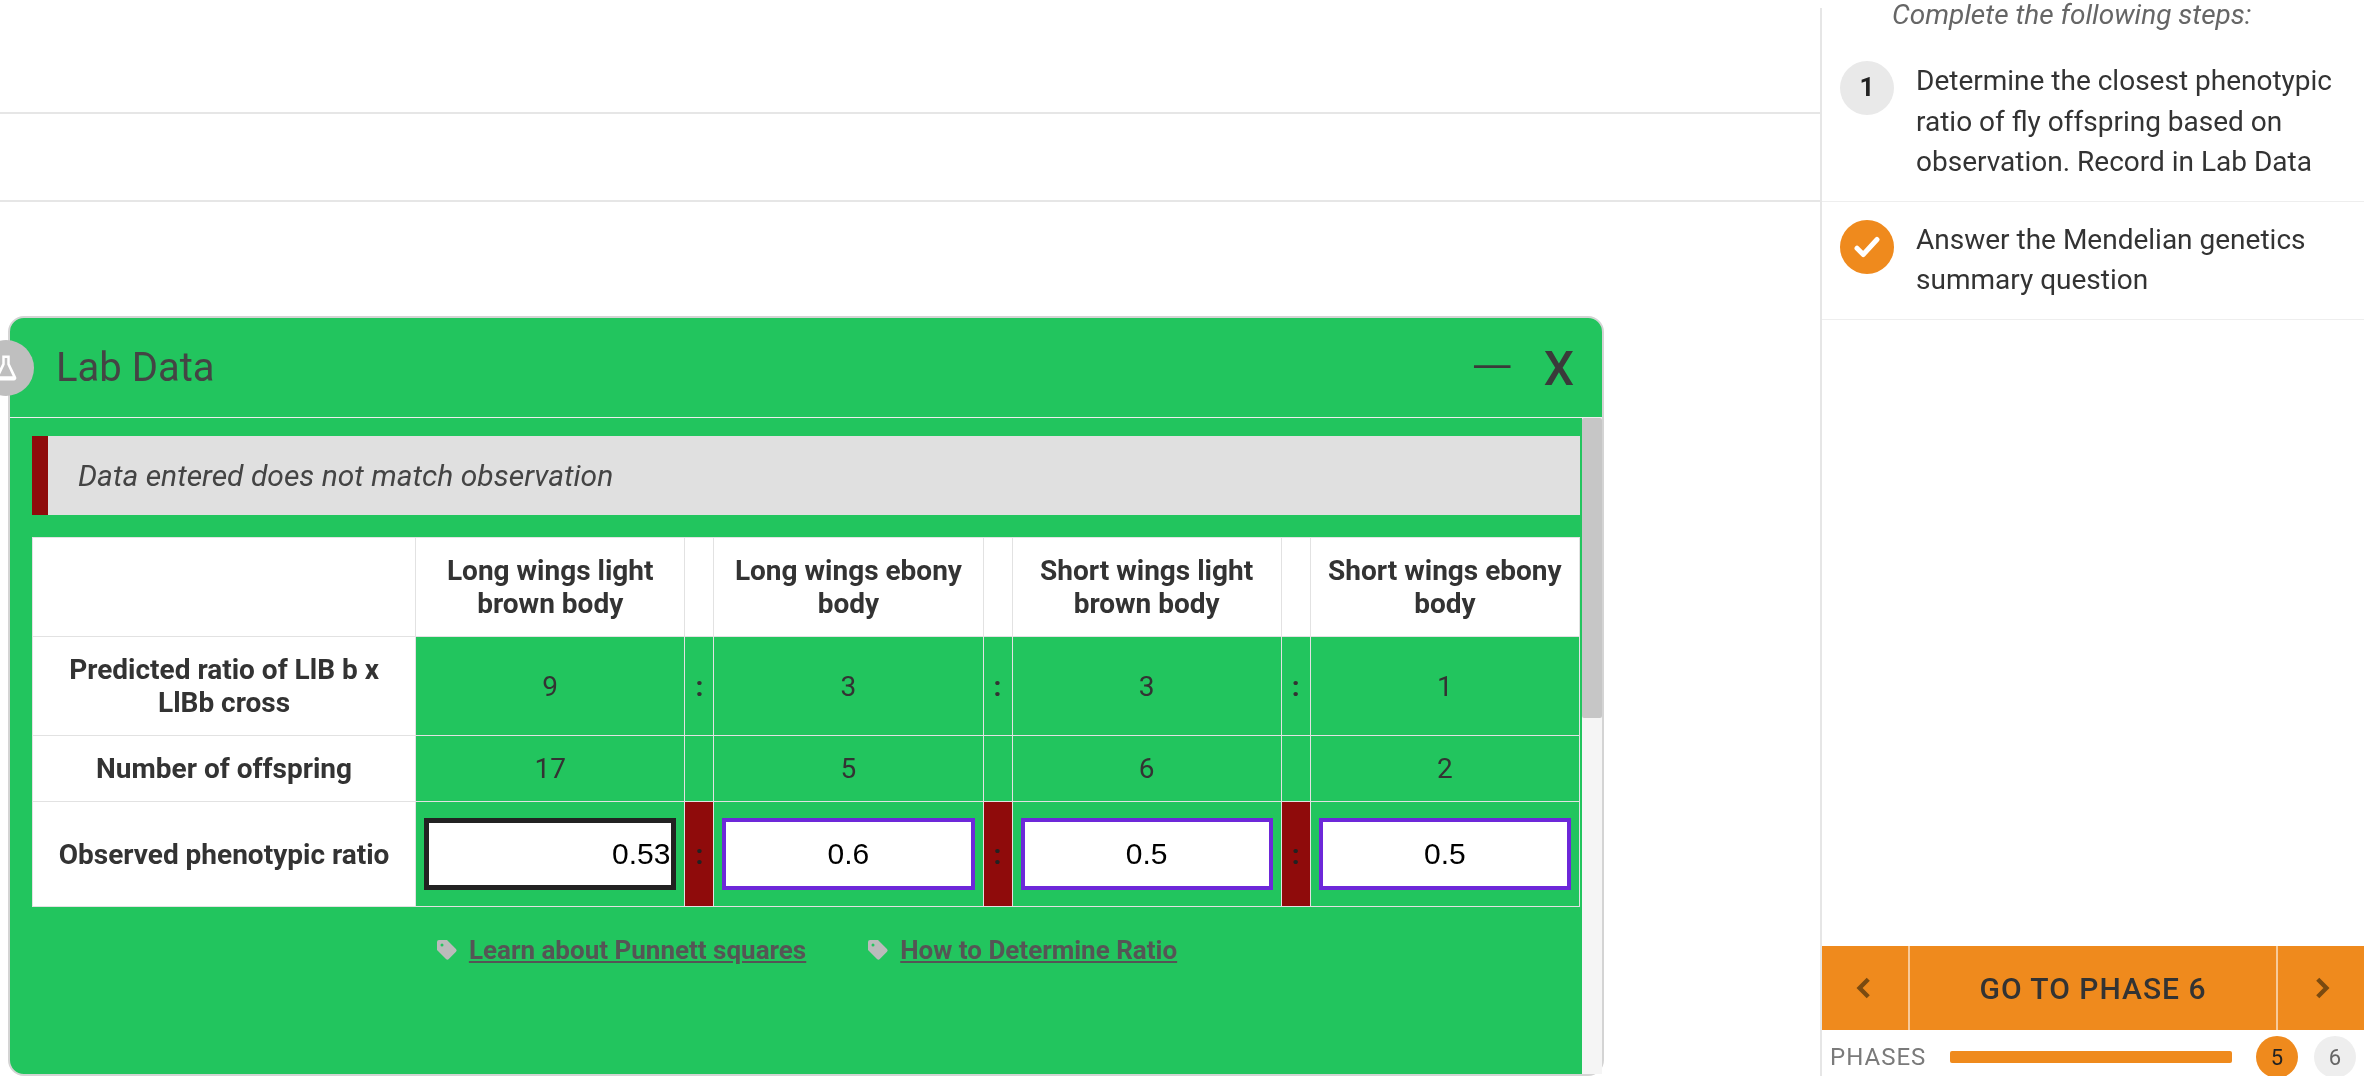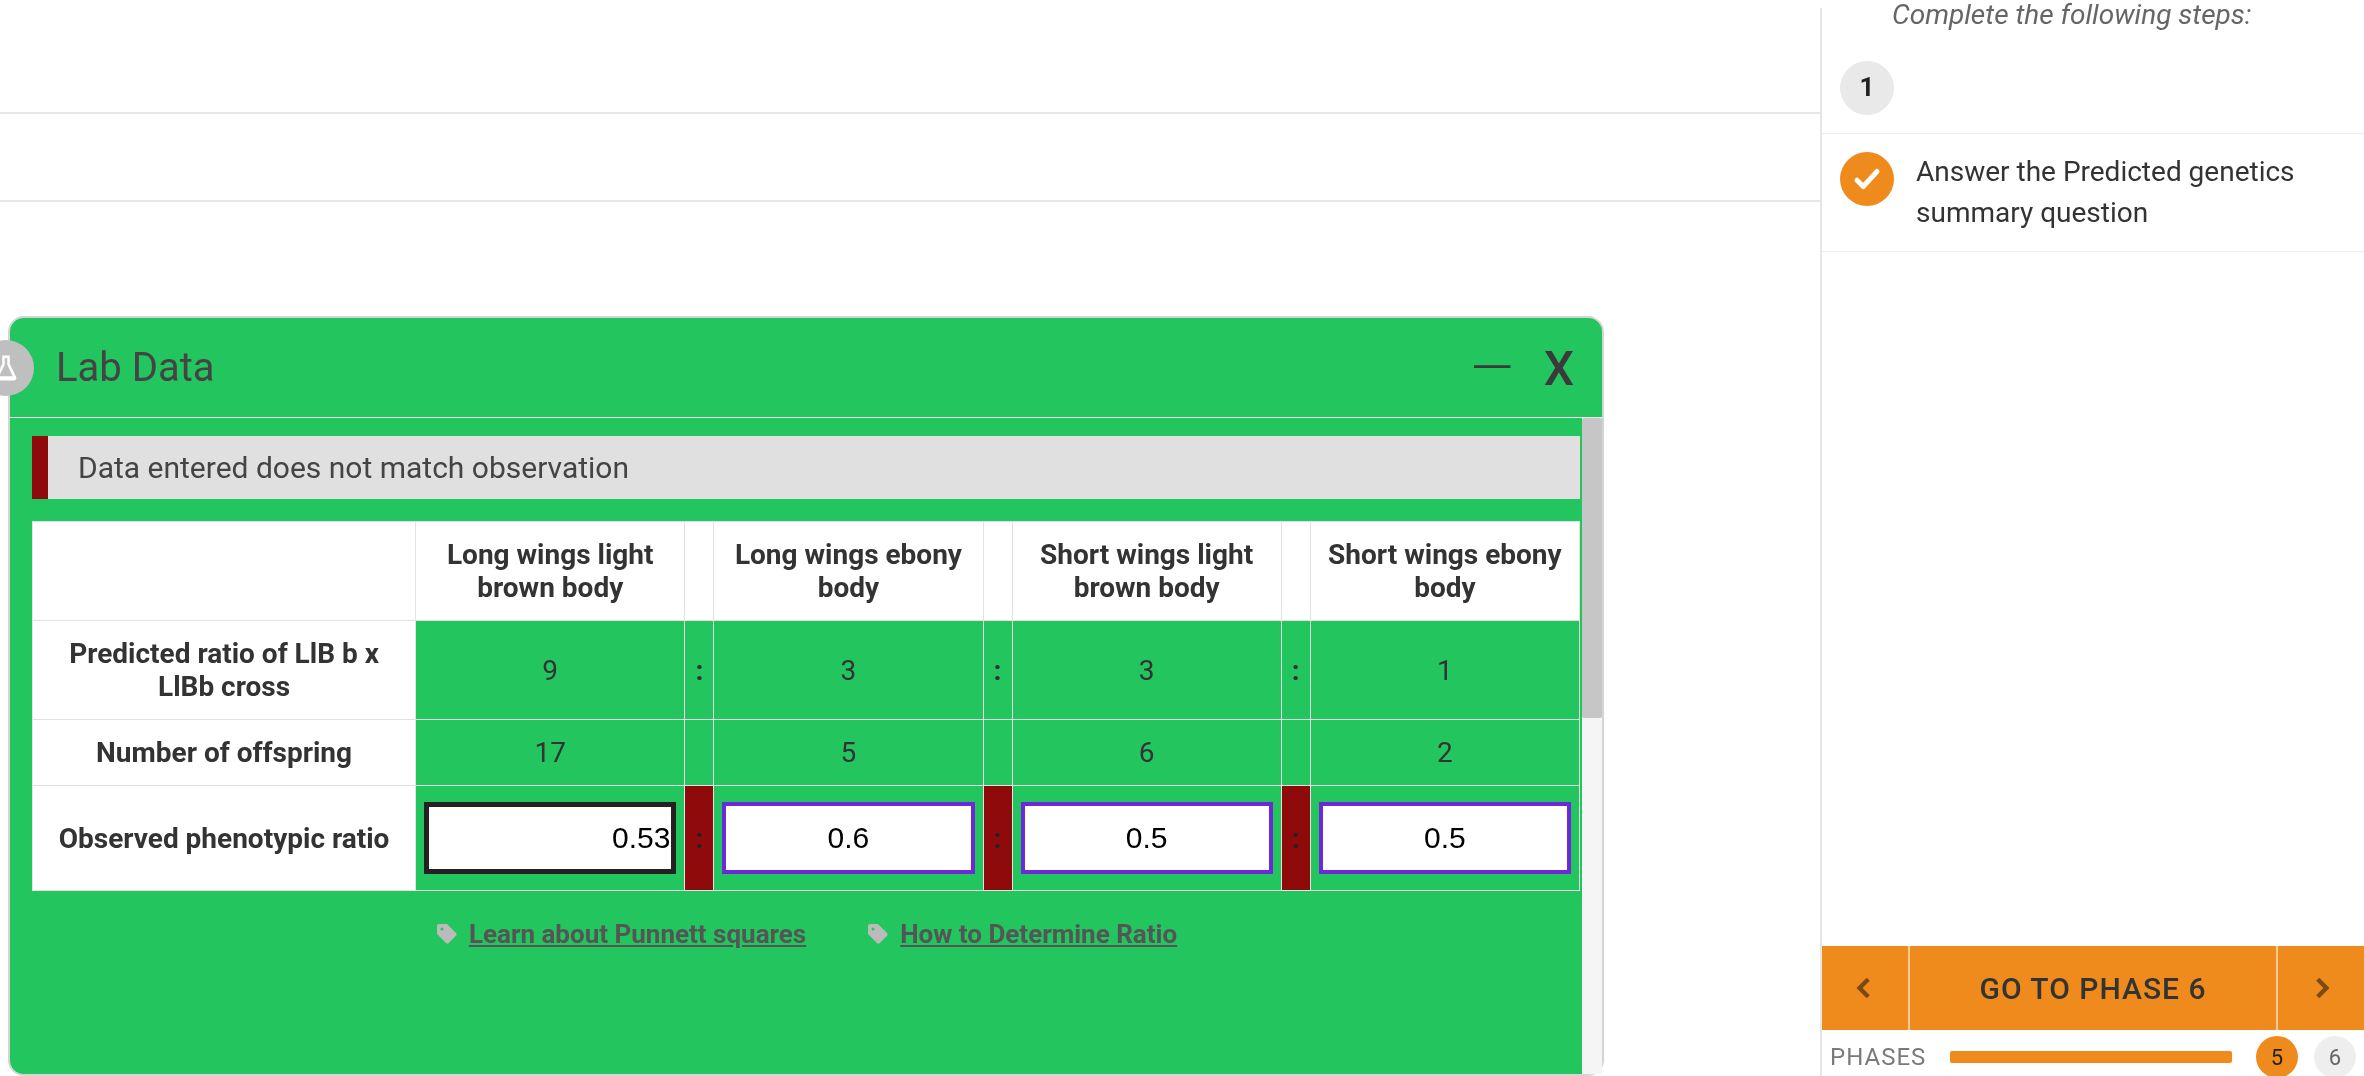--- a/index.html
+++ b/index.html
@@ -73,21 +73,22 @@
   }
   .scroll-arrow-up{
     position:absolute; right:4px; top:4px; width:0;height:0;
     border-left:6px solid transparent;border-right:6px solid transparent;
     border-bottom:8px solid #888;
   }
 
   .alert {
     background:#e0e0e0;
     border-left: 16px solid #8f0b0b;
-    padding: 14px 30px;
+    padding: 22px 30px;
+    font-style: italic;
     font-size: 30px;
     color:#444;
     margin-bottom: 22px;
   }
 
   table.lab {
     border-collapse: collapse;
     width: 100%;
     table-layout: fixed;
   }
@@ -315,29 +316,30 @@
       </div>
     </div>
   </div>
 </div>
 
 <div class="right">
   <div class="steps-heading">Complete the following steps:</div>
 
   <div class="step">
     <div class="step-badge num">1</div>
+    <div>Determine the closest phenotypic ratio of fly offspring based on observation. Record in Lab Data</div>
   </div>
 
   <div class="step">
     <div class="step-badge done">
       <svg width="30" height="30" viewBox="0 0 24 24" fill="none" stroke="#fff" stroke-width="4" stroke-linecap="round" stroke-linejoin="round">
           <polyline points="4 13 9 18 20 6"></polyline>
         </svg>
     </div>
-    <div>Answer the Predicted genetics summary question</div>
+    <div>Answer the Mendelian genetics summary question</div>
   </div>
 
   <div class="phase-btn">
     <div class="chev-l">
       <svg width="26" height="40" viewBox="0 0 24 24" fill="none" stroke="#7a4a10" stroke-width="4">
           <polyline points="15 4 7 12 15 20"></polyline>
         </svg>
     </div>
     <span>GO TO PHASE 6</span>
     <div class="chev-r">

